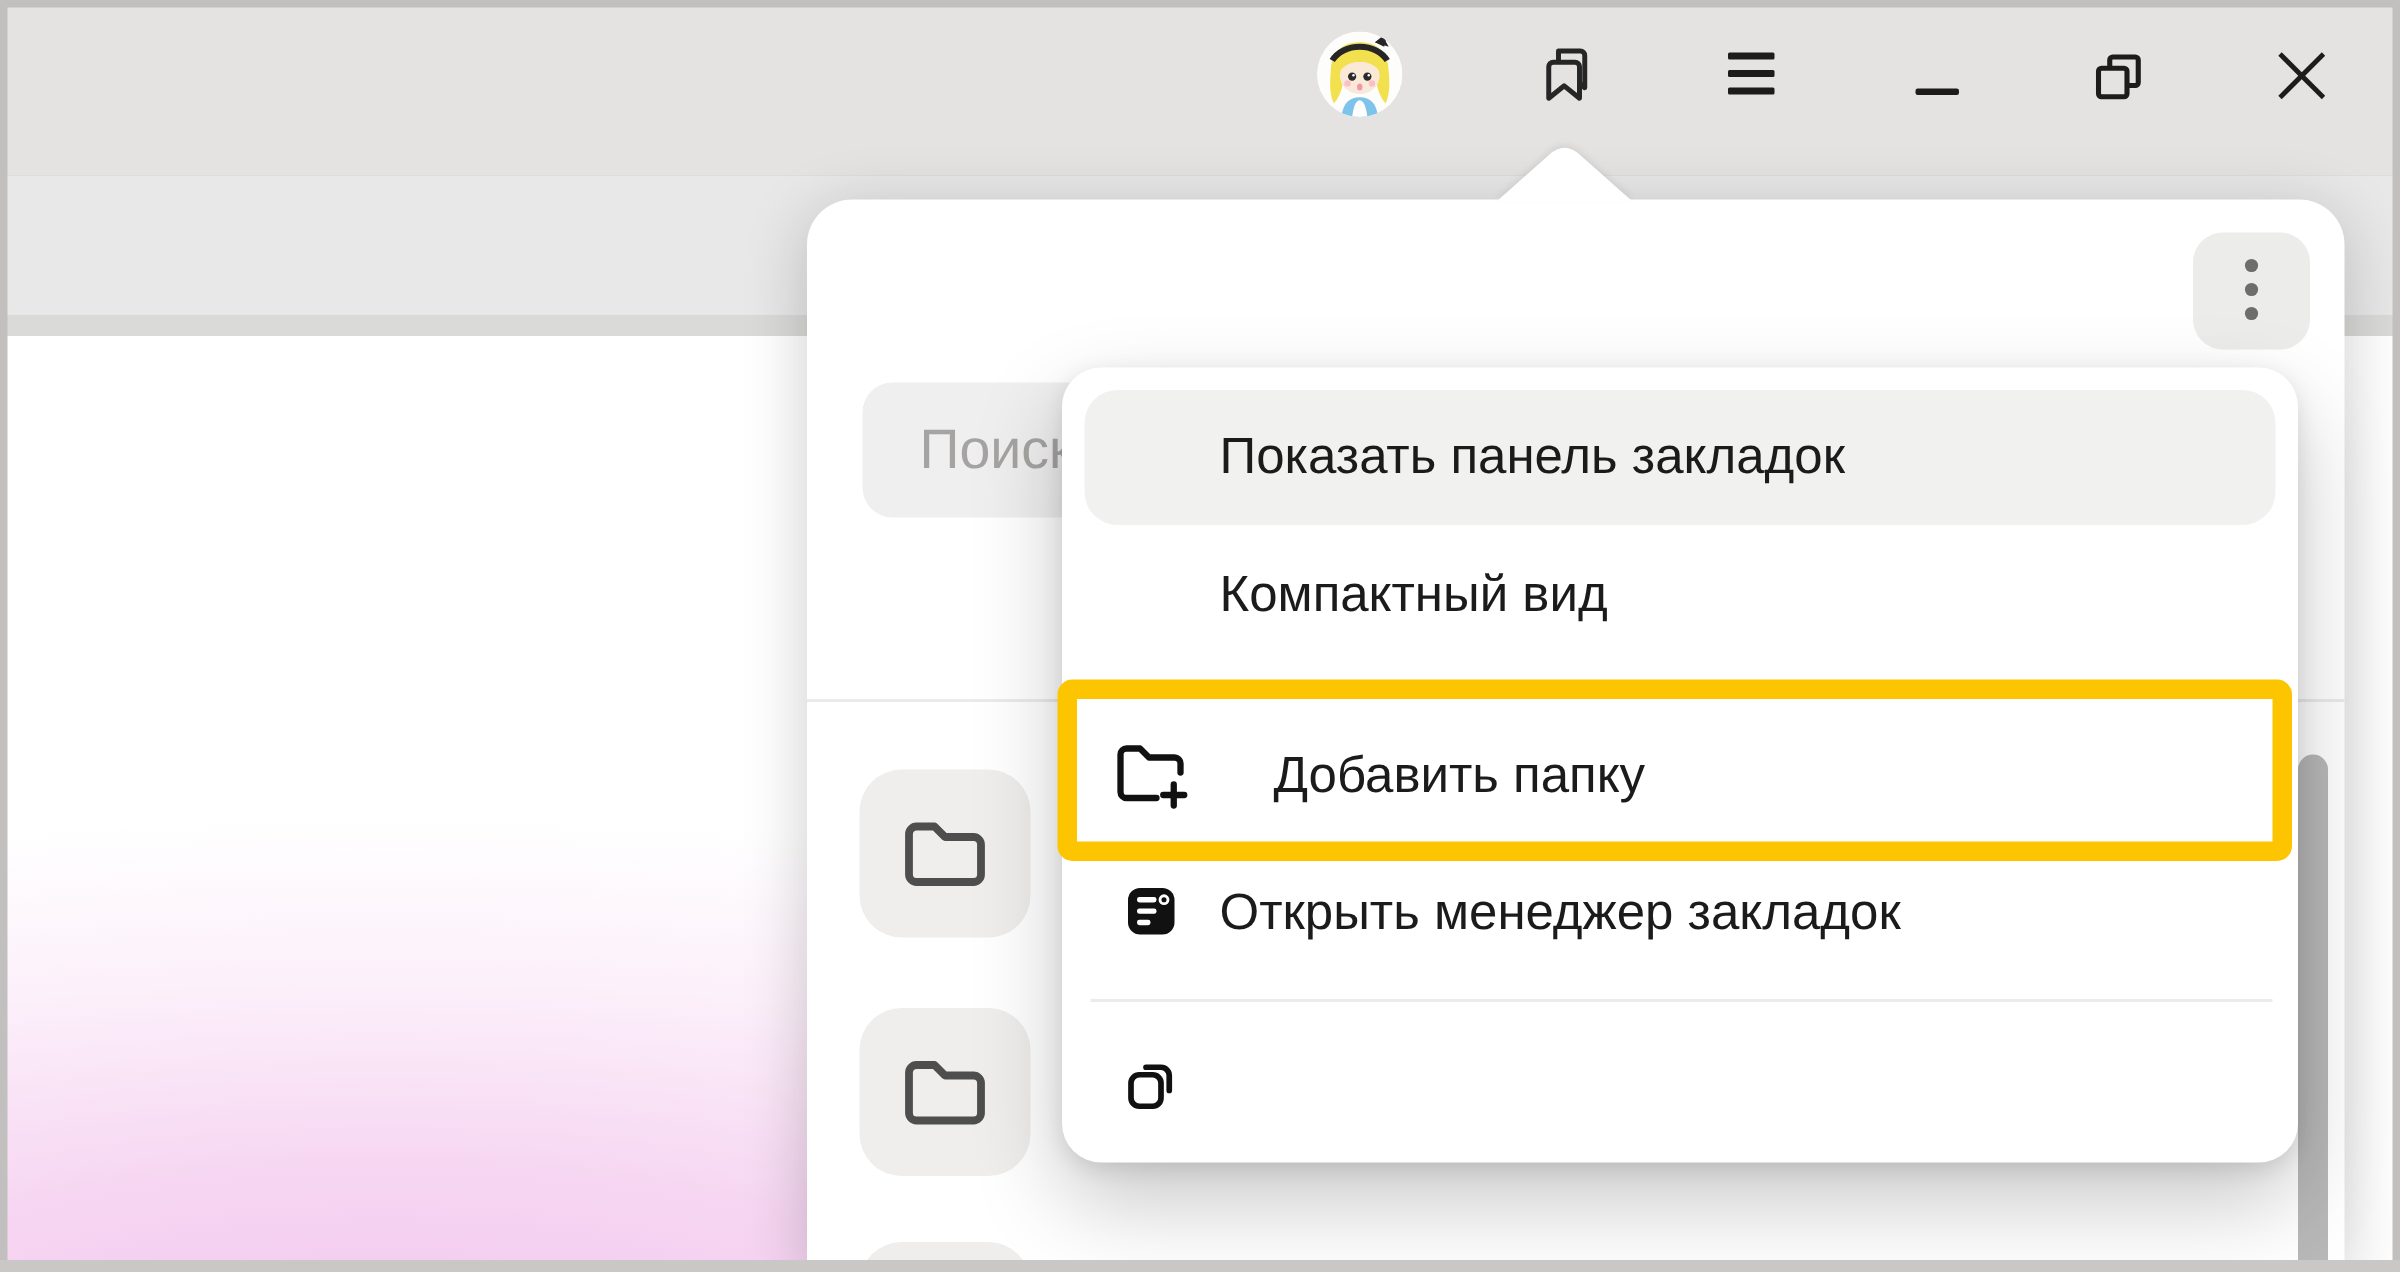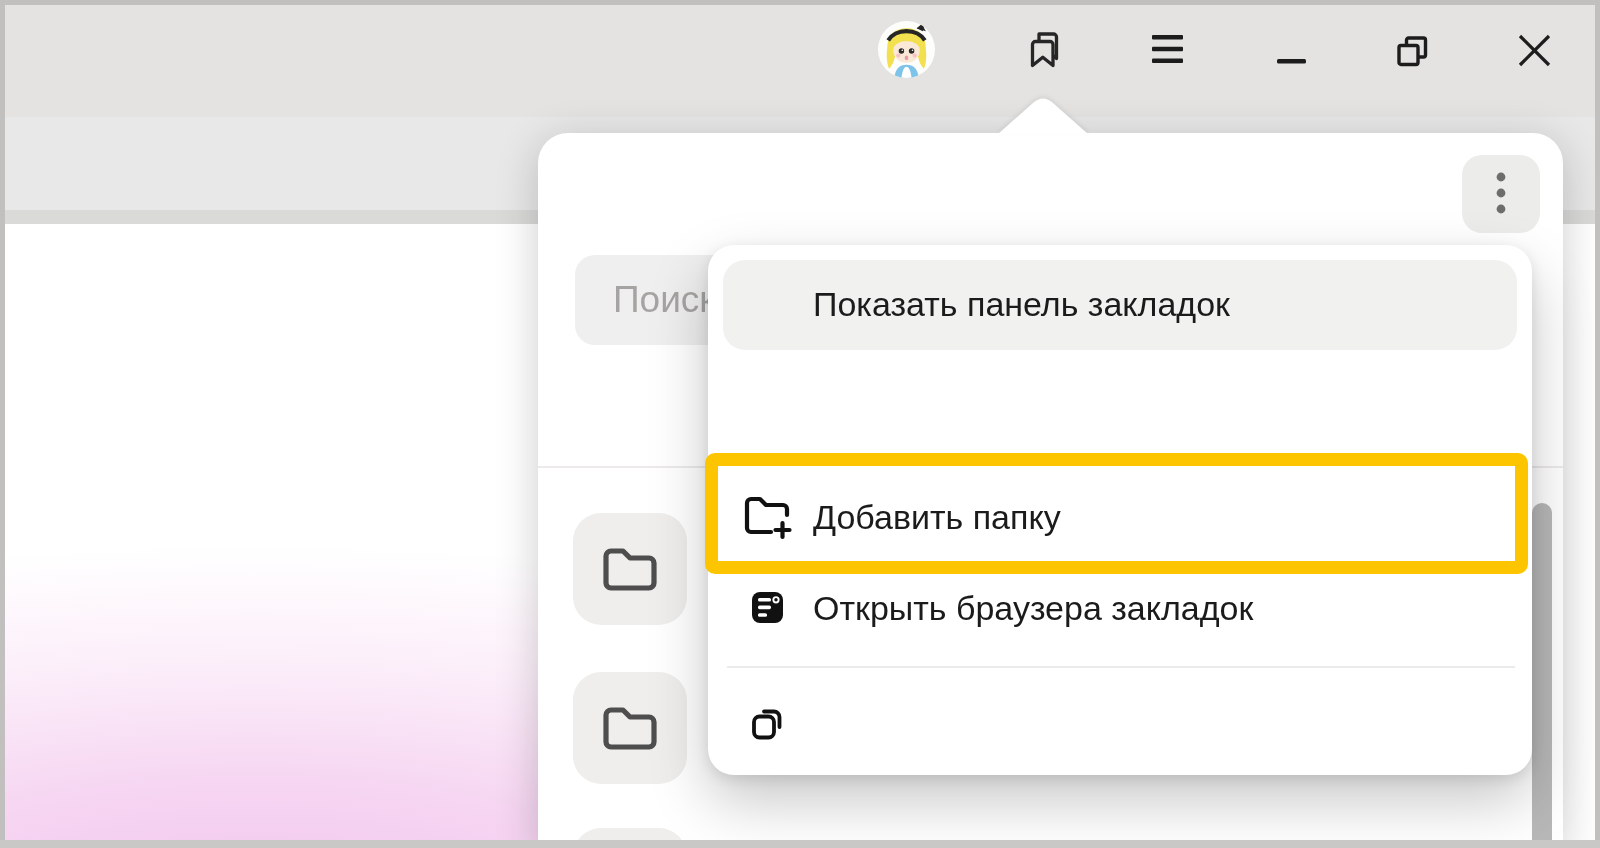--- a/index.html
+++ b/index.html
@@ -190,41 +190,42 @@
     </div>
 
     <div class="scrollbar"></div>
   </div>
 
   <div class="menu">
 
     <div class="menu-item-hl"></div>
     <div class="mi-label" style="top:39px;">Показать панель закладок</div>
 
+    <div class="mi-label" style="top:131px;">Компактный вид</div>
 
     <div class="mi-icon" style="left:36px;top:249px;">
       <svg width="50" height="46" viewBox="0 0 50 46">
         <path d="M43,21 v-6 a4,4 0 0 0 -4,-4 h-17 l-6,-6 h-9 a4,4 0 0 0 -4,4 v25 a4,4 0 0 0 4,4 h20" fill="none" stroke="#111111" stroke-width="4.2" stroke-linejoin="round" stroke-linecap="round"></path>
         <line x1="38.5" y1="29" x2="38.5" y2="43" stroke="#111111" stroke-width="4.2" stroke-linecap="round"></line>
         <line x1="31.5" y1="36" x2="45.5" y2="36" stroke="#111111" stroke-width="4.2" stroke-linecap="round"></line>
       </svg>
     </div>
-    <div class="mi-label" style="top:252px;">Добавить папку</div>
+    <div class="mi-label" style="top:252px;margin-left:36px;">Добавить папку</div>
 
     <div class="mi-icon" style="left:43px;top:346px;">
       <svg width="33" height="33" viewBox="0 0 33 33">
         <rect x="1" y="1" width="31" height="31" rx="8" fill="#111111"></rect>
         <rect x="7" y="7" width="13" height="3.6" rx="1.6" fill="#ffffff"></rect>
         <rect x="7" y="14.6" width="13" height="3.6" rx="1.6" fill="#ffffff"></rect>
         <rect x="7" y="22.2" width="9" height="3.6" rx="1.6" fill="#ffffff"></rect>
         <circle cx="25" cy="8.8" r="3.6" fill="#ffffff"></circle>
         <circle cx="25" cy="8.8" r="1.7" fill="#111111"></circle>
       </svg>
     </div>
-    <div class="mi-label" style="top:343px;">Открыть браузера закладок</div>
+    <div class="mi-label" style="top:343px;">Открыть менеджер закладок</div>
 
     <div class="menu-divider"></div>
 
     <div class="mi-icon" style="left:43px;top:462px;">
       <svg width="33" height="33" viewBox="0 0 33 33">
         <path d="M13,4.5 h10 a5.5,5.5 0 0 1 5.5,5.5 v10" fill="none" stroke="#111111" stroke-width="3.8" stroke-linecap="round"></path>
         <rect x="3" y="9.5" width="20" height="21" rx="5.5" fill="#ffffff" stroke="#111111" stroke-width="3.8"></rect>
       </svg>
     </div>
   </div>

